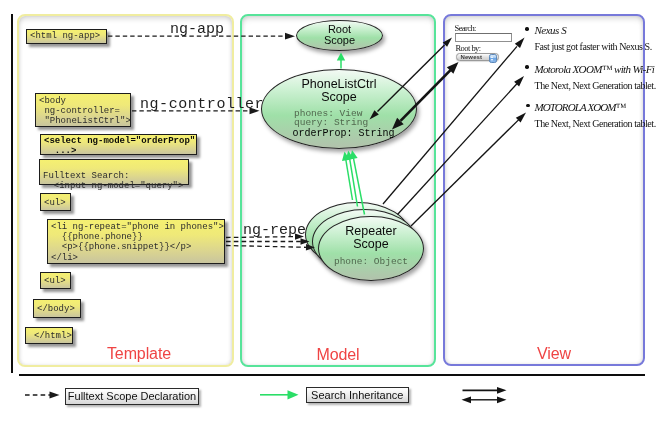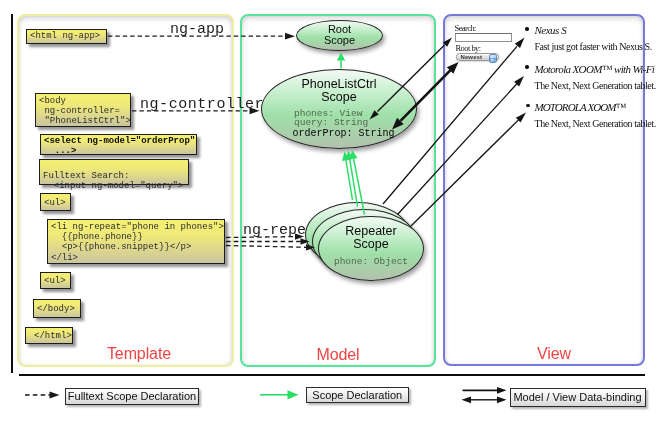--- a/index.html
+++ b/index.html
@@ -206,19 +206,16 @@
   <div class="vtext item-snippet" style="left:534.5px;top:79.8px;">The Next, Next Generation tablet.</div>
 
   <div class="bullet" style="left:526.3px;top:103.5px;"></div>
   <div class="vtext item-name" style="left:534.5px;top:100.8px;letter-spacing:-0.9px;">MOTOROLA XOOM™</div>
   <div class="vtext item-snippet" style="left:534.5px;top:118.3px;">The Next, Next Generation tablet.</div>
 
   <div class="legend-box" style="left:65px;top:387.5px;width:134px;height:17px;">
       <span>Fulltext Scope Declaration</span>
     </div>
   <div class="legend-box" style="left:306px;top:386.5px;width:102.5px;height:16.5px;">
-      <span>Scope Declaration</span>
-    </div>
-  <div class="legend-box" style="left:509.5px;top:387.5px;width:136px;height:19px;">
-      <span>Model / View Data-binding</span>
+      <span>Search Inheritance</span>
     </div>
 
 </div>
 
 </body></html>

